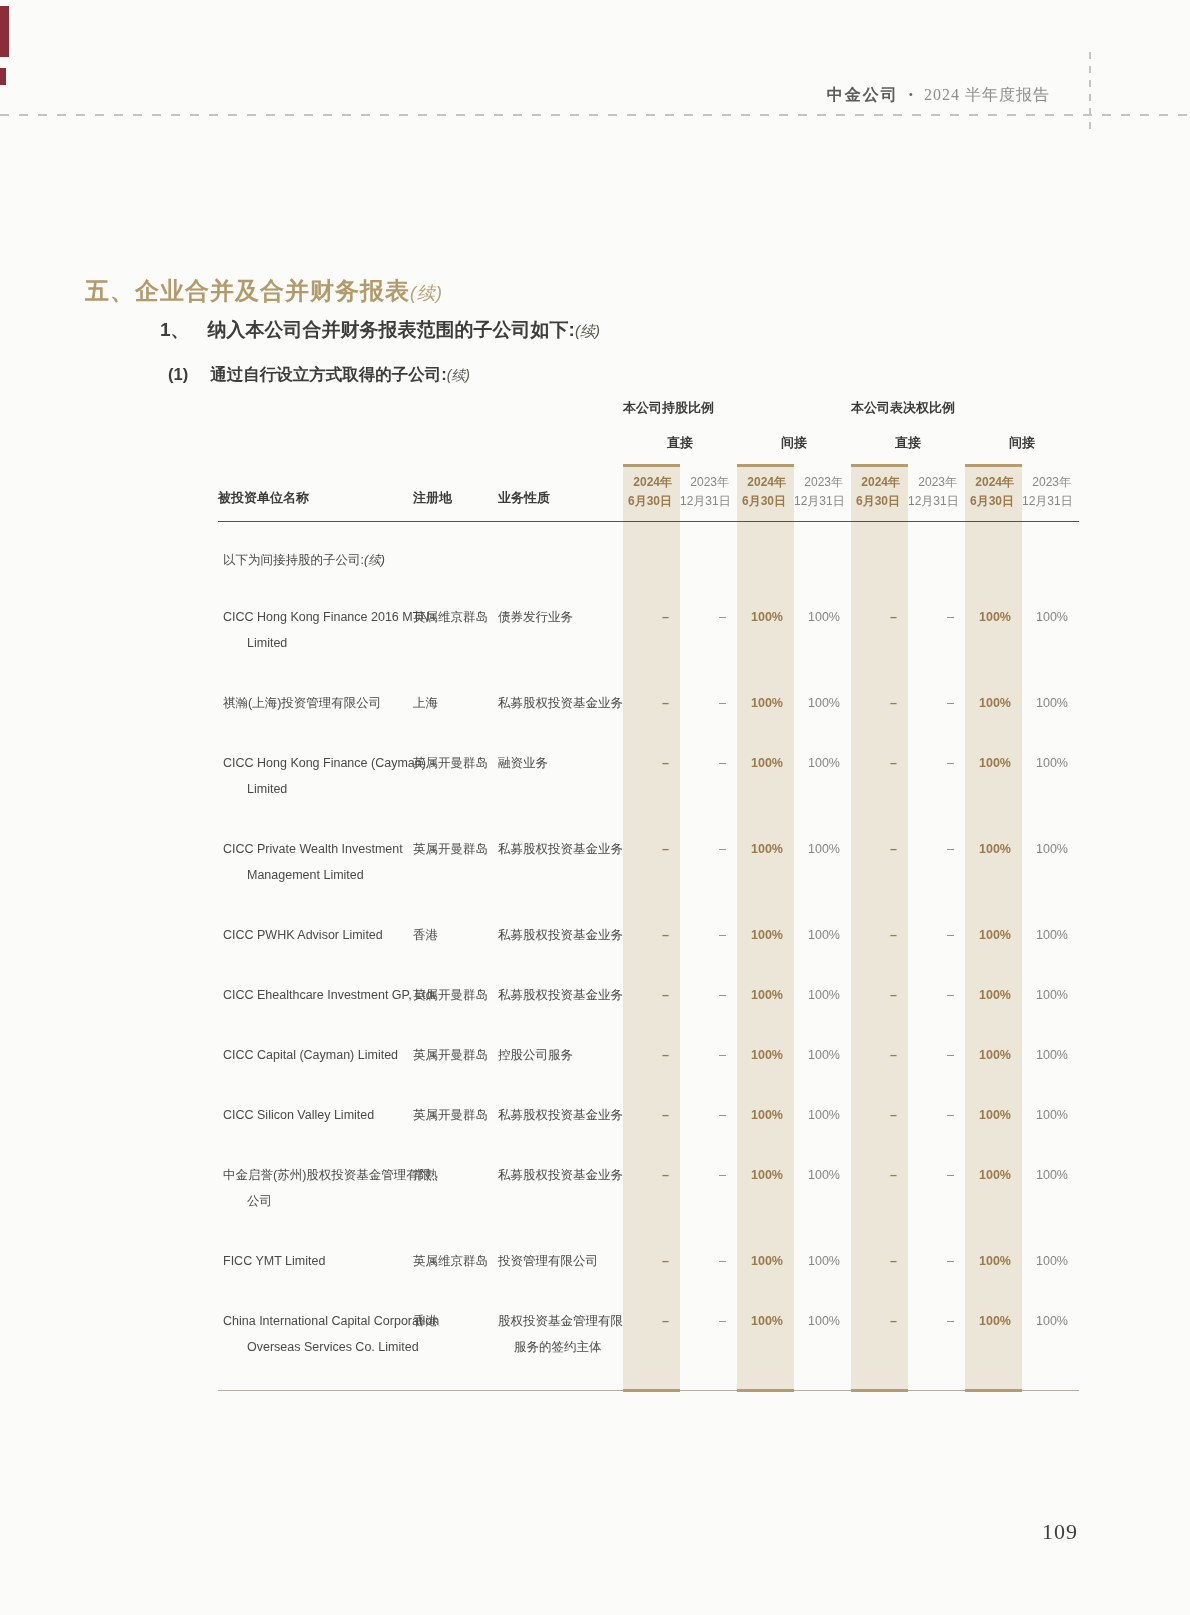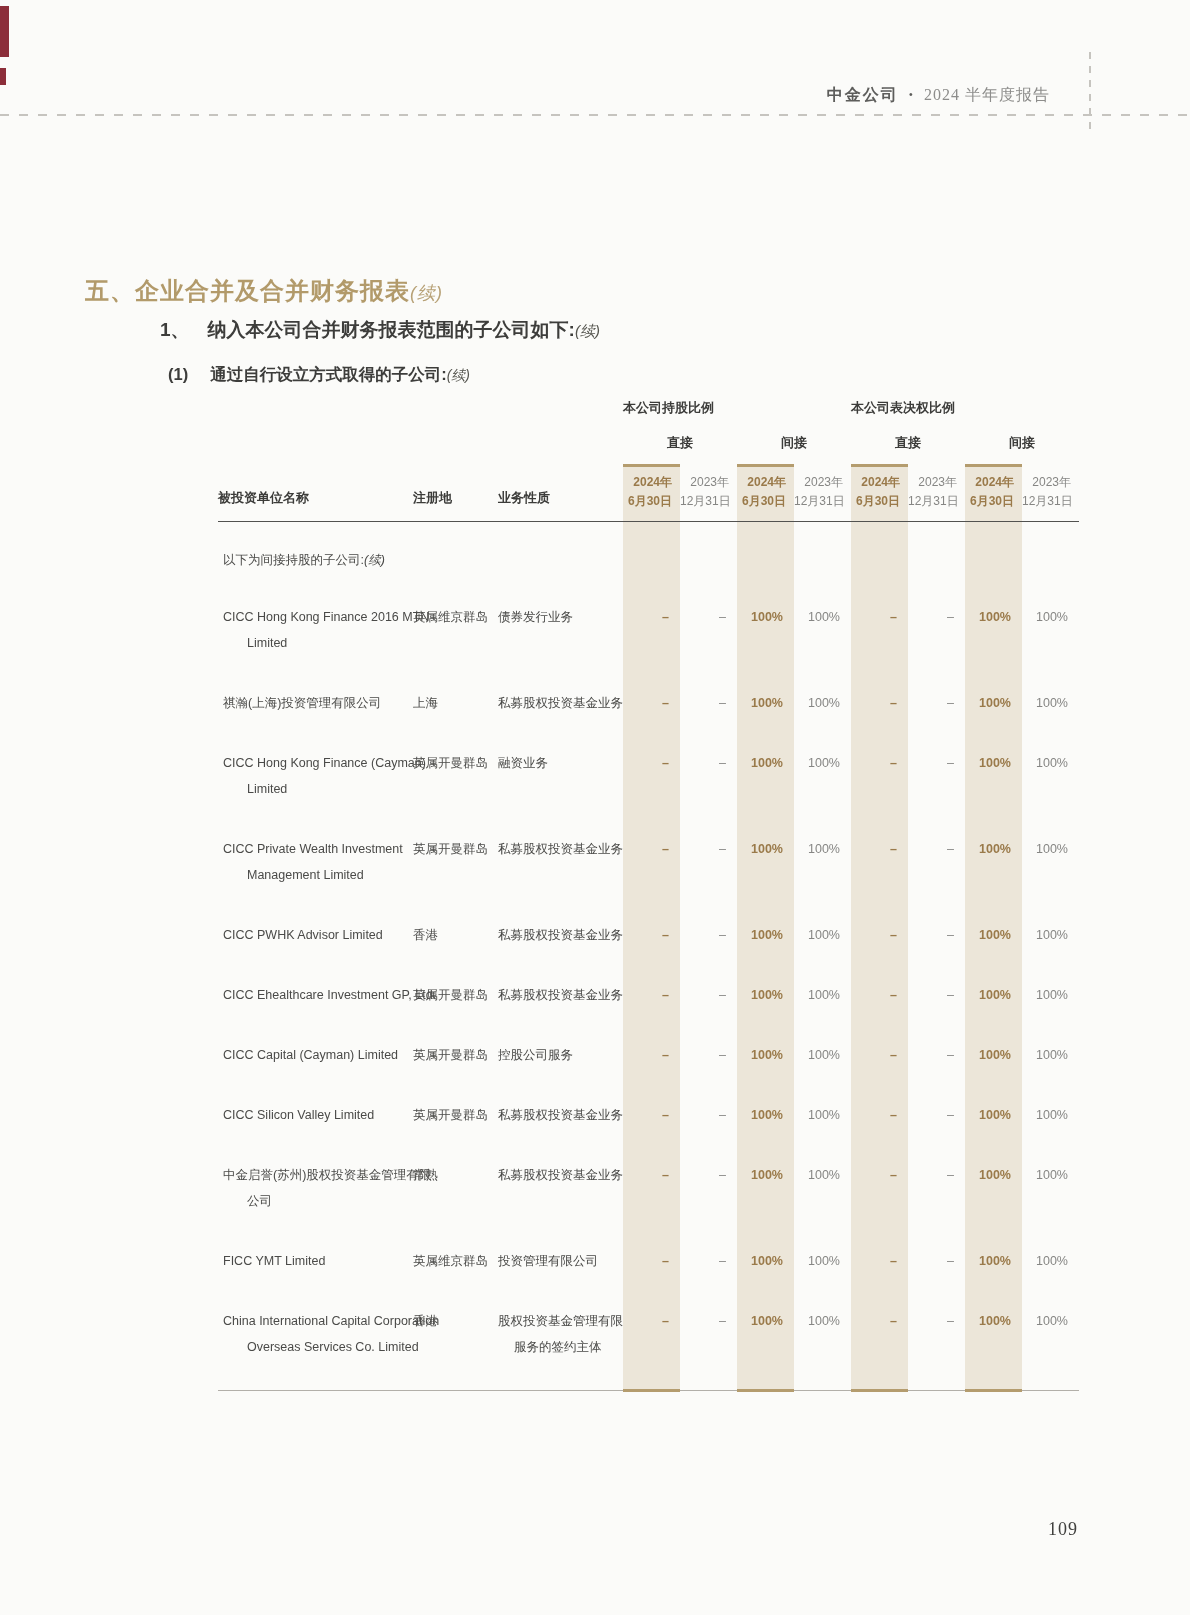--- a/index.html
+++ b/index.html
@@ -87,21 +87,21 @@
   td.name { padding-left:5px; }
   .note-cell { font-size:12.5px; color:#4a4a48; }
   .note-cell .cont { font-style:italic; }
 
   tr.spacer td { height:14px; padding:0; border-bottom:1px solid #b2afa9; }
   tr.spacer td.c2024 { border-bottom:3px solid #b49c6e; }
 
   .page-number {
     position:absolute; right:112px; top:1519px;
     font-family:"Liberation Serif","DejaVu Serif",serif;
-    font-size:18px; color:#3f3f3d; letter-spacing:1px;
+    font-size:22px; color:#3f3f3d; letter-spacing:1px;
   }
 </style>
 </head>
 <body>
 
 <div class="page">
 
   <div class="mark1"></div>
   <div class="mark2"></div>
 

